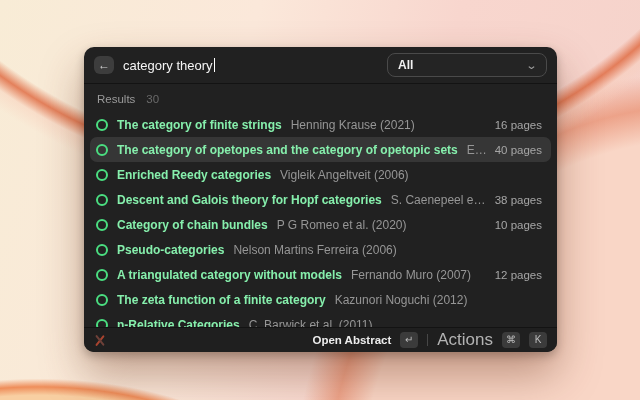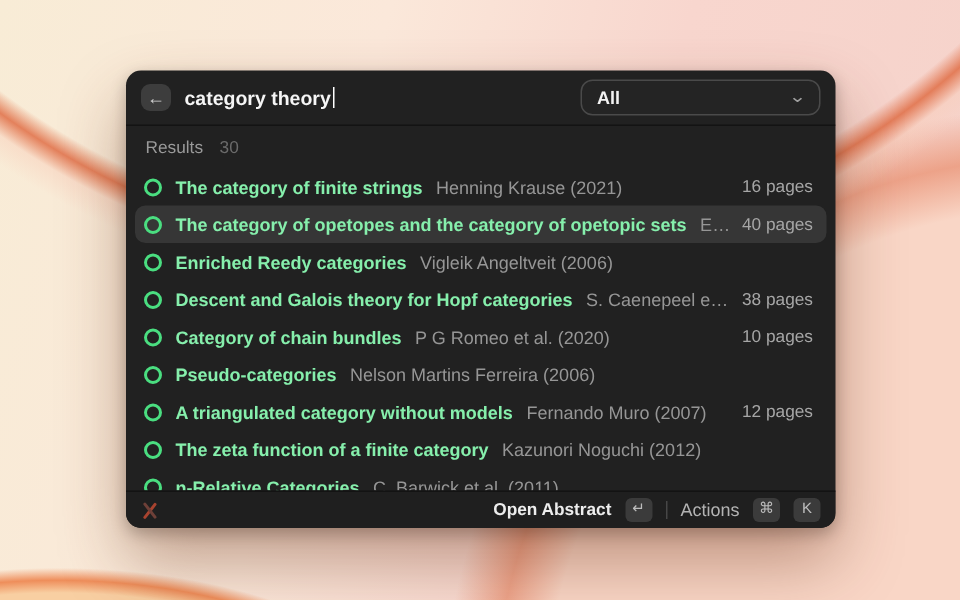--- a/index.html
+++ b/index.html
@@ -28,21 +28,21 @@
   .header {
     height:37px; flex:0 0 37px; display:flex; align-items:center;
     padding:0 10px; gap:9px; border-bottom:1px solid #131313;
   }
   .back-btn {
     width:20px; height:18px; border-radius:6px; background:#3d3d3d;
     display:flex; align-items:center; justify-content:center;
     color:#d2d2d2; font-size:12px; line-height:1; cursor:default;
   }
   .search-wrap { display:flex; align-items:center; flex:1; min-width:0; }
-  .search-value { font-size:13px; font-weight:700; color:#f5f5f5; white-space:nowrap; }
+  .search-value { font-size:13px; font-weight:400; color:#f5f5f5; white-space:nowrap; }
   .caret { width:1px; height:14px; background:#ffffff; margin-left:1px; }
   .dropdown {
     width:160px; height:24px; border:1px solid #4a4a4a; border-radius:8px;
     display:flex; align-items:center; padding:0 10px; gap:6px; background:#242424;
   }
   .dropdown-value { font-size:12px; font-weight:700; color:#f2f2f2; }
   .dropdown-chevron { margin-left:auto; color:#9f9f9f; font-size:11px; line-height:1; transform:scaleX(1.3); }
 
   
   .list { flex:1 1 auto; overflow:hidden; padding:0 6px; }
@@ -76,21 +76,21 @@
   .arxiv-logo::after  { background:#6e4038; transform:rotate(-38deg); }
   .app-label { font-size:11.5px; color:#9a9a9a;margin-top:48px; }
   .footer-spacer { flex:1; }
   .primary-action { font-size:11.5px; font-weight:700; color:#ededed; }
   .key-badge {
     min-width:18px; height:16px; padding:0 4px; border-radius:4px; background:#3b3b3b;
     display:flex; align-items:center; justify-content:center;
     color:#bdbdbd; font-size:10px; line-height:1;
   }
   .v-divider { width:1px; height:12px; background:#474747; }
-  .actions-label { font-size:12px; color:#b3b3b3; }
+  .actions-label { font-size:17px; color:#b3b3b3; }
 </style>
 </head>
 <body>
 
 <div class="window">
 
   <div class="header">
     <div class="back-btn">
       <span>←</span>
     </div>

